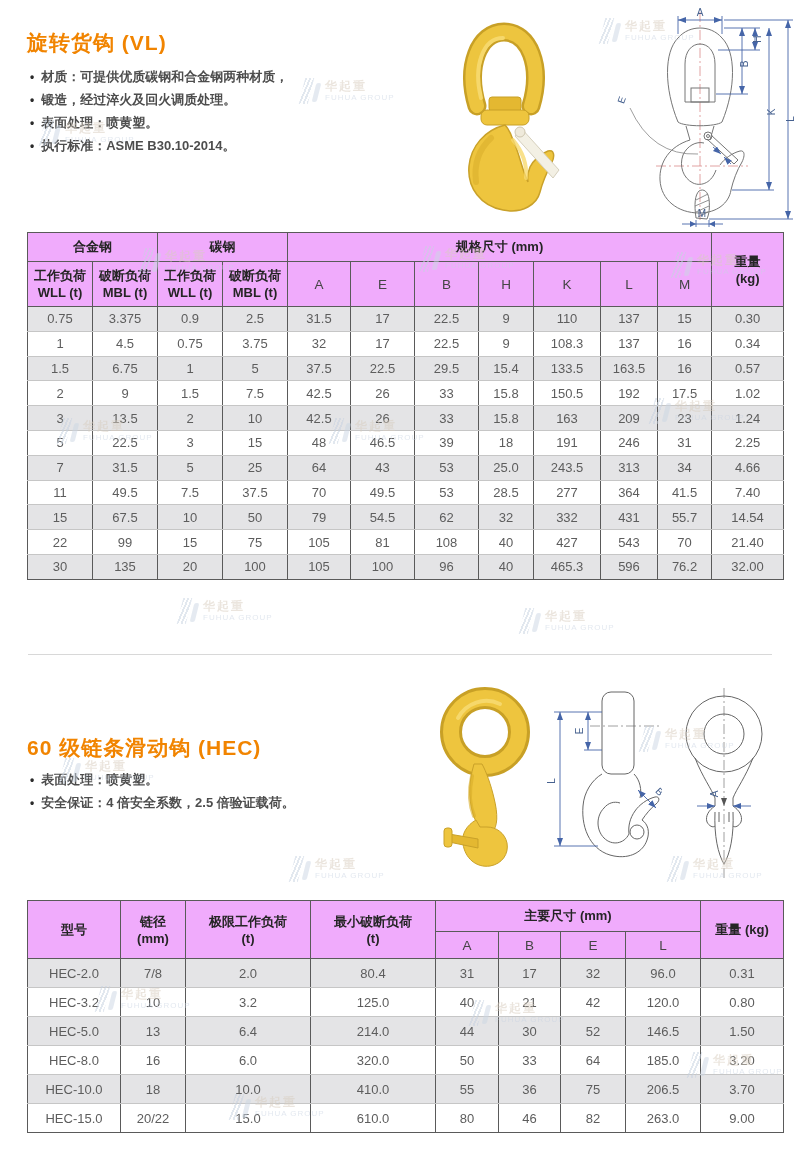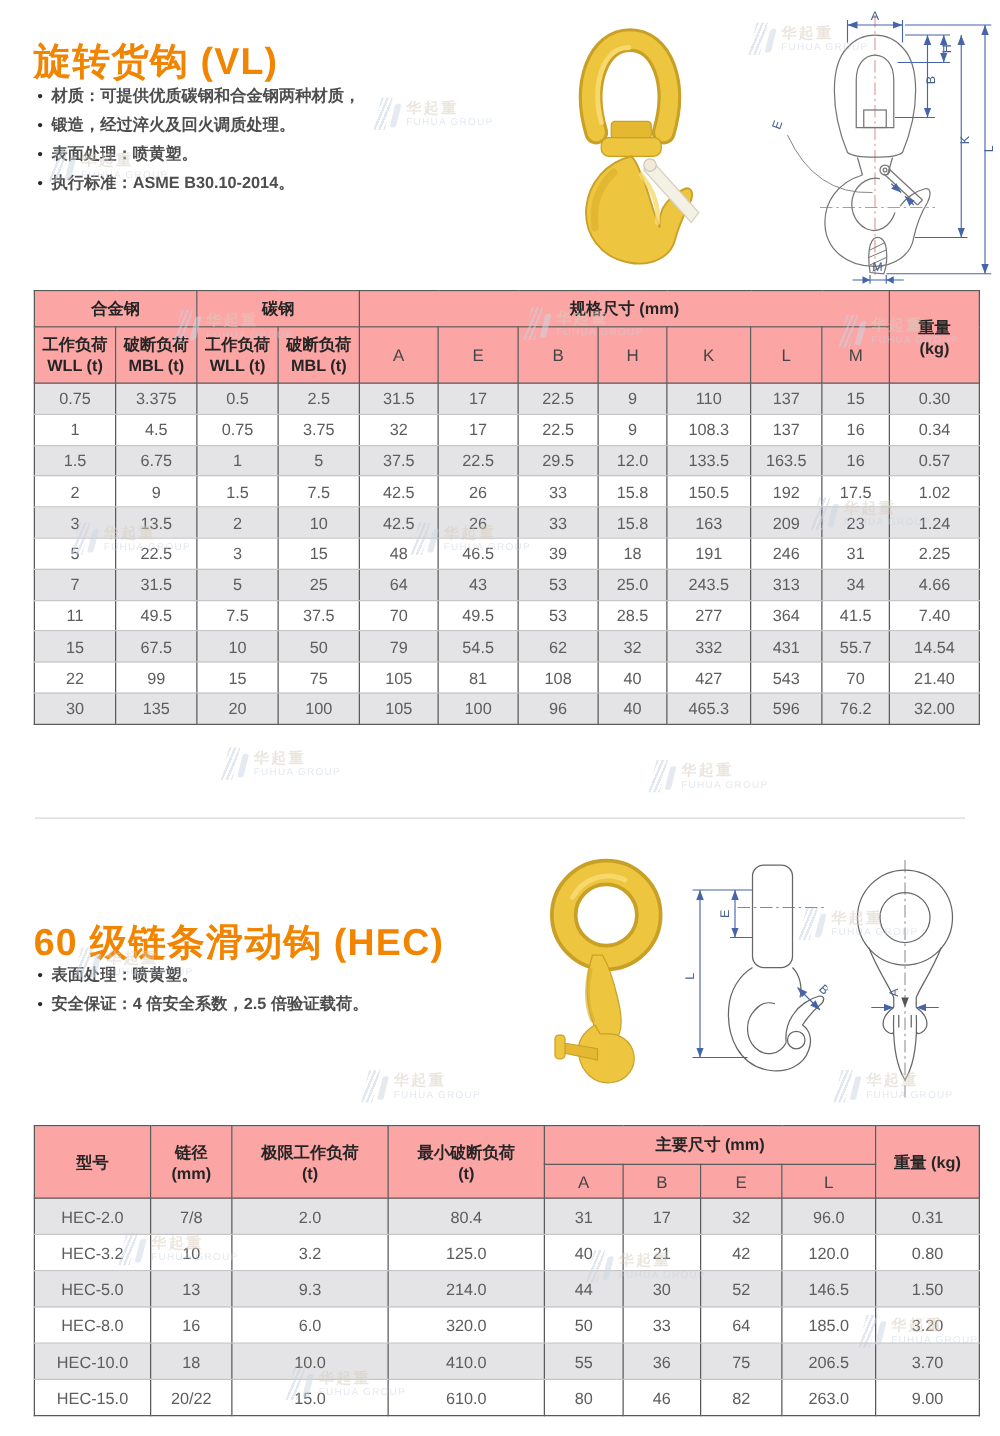--- a/index.html
+++ b/index.html
@@ -2,35 +2,35 @@
 <html><head>
 <meta charset="utf-8">
 <style>
   html,body{margin:0;padding:0;}
   body{
     width:800px;height:1149px;position:relative;background:#ffffff;
     font-family:"Liberation Sans","DejaVu Sans",sans-serif;overflow:hidden;
   }
 
   
-  .sec-title{position:absolute;z-index:1;color:#f18400;font-size:30px;font-weight:bold;letter-spacing:1px;white-space:nowrap;}
+  .sec-title{position:absolute;z-index:1;color:#f18400;font-size:21px;font-weight:bold;letter-spacing:1px;white-space:nowrap;}
   #title1{left:27px;top:29px;}
   #title2{left:27px;top:734px;}
 
   
   .bullets{position:absolute;z-index:1;list-style:none;margin:0;padding:0;font-size:13px;color:#4d4d4d;}
   .bullets li{margin-bottom:9px;line-height:14px;white-space:nowrap;font-weight:bold;}
   .bullets li::before{content:"•";color:#2b2b2b;margin-right:7px;font-size:12px;}
   #bullets1{left:30px;top:70px;}
   #bullets2{left:30px;top:773px;}
 
   
   .spec{position:absolute;z-index:1;border-collapse:collapse;table-layout:fixed;width:756px;background:#fff;}
   .spec th,.spec td{border:1px solid #5a5a5a;text-align:center;vertical-align:middle;padding:0 2px;}
-  .spec th{font-size:13px;color:#252525;font-weight:bold;background:#fca5a5;}
+  .spec th{font-size:13px;color:#252525;font-weight:bold;background:#f0abfc;}
   .spec th.dim{font-weight:normal;color:#454545;font-size:13.5px;}
   .spec td{font-size:13px;color:#5d5d5d;}
   .spec tbody td{border-top:1px solid #c6c6c6;border-bottom:1px solid #c6c6c6;}
   .spec tbody tr:first-child td{border-top:1px solid #5a5a5a;}
   .spec tbody tr:last-child td{border-bottom:1px solid #5a5a5a;}
   .spec tbody tr.g td{background:#e4e4e6;}
   .spec th .ln{display:block;line-height:17px;}
   #table1{left:27px;top:232px;}
   #table1 tr.h1 th{height:28px;}
   #table1 tr.h2 th{height:44px;}
@@ -193,21 +193,21 @@
       <th class="dim">H</th>
       <th class="dim">K</th>
       <th class="dim">L</th>
       <th class="dim">M</th>
     </tr>
   </thead>
   <tbody>
       <tr class="g">
         <td>0.75</td>
         <td>3.375</td>
-        <td>0.5</td>
+        <td>0.9</td>
         <td>2.5</td>
         <td>31.5</td>
         <td>17</td>
         <td>22.5</td>
         <td>9</td>
         <td>110</td>
         <td>137</td>
         <td>15</td>
         <td>0.30</td>
       </tr>
@@ -226,21 +226,21 @@
         <td>0.34</td>
       </tr>
       <tr class="g">
         <td>1.5</td>
         <td>6.75</td>
         <td>1</td>
         <td>5</td>
         <td>37.5</td>
         <td>22.5</td>
         <td>29.5</td>
-        <td>12.0</td>
+        <td>15.4</td>
         <td>133.5</td>
         <td>163.5</td>
         <td>16</td>
         <td>0.57</td>
       </tr>
       <tr>
         <td>2</td>
         <td>9</td>
         <td>1.5</td>
         <td>7.5</td>
@@ -495,21 +495,21 @@
         <td>125.0</td>
         <td>40</td>
         <td>21</td>
         <td>42</td>
         <td>120.0</td>
         <td>0.80</td>
       </tr>
       <tr class="g">
         <td>HEC-5.0</td>
         <td>13</td>
-        <td>9.3</td>
+        <td>6.4</td>
         <td>214.0</td>
         <td>44</td>
         <td>30</td>
         <td>52</td>
         <td>146.5</td>
         <td>1.50</td>
       </tr>
       <tr>
         <td>HEC-8.0</td>
         <td>16</td>

